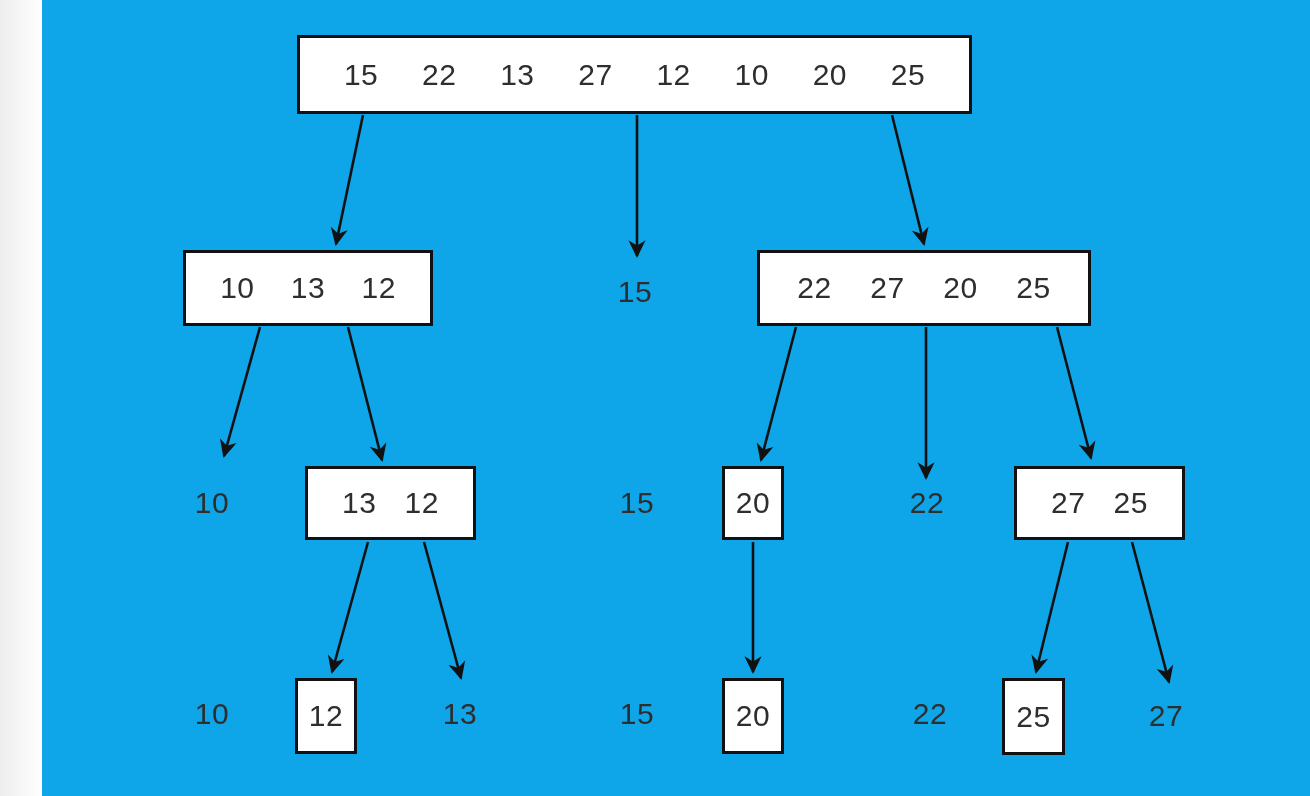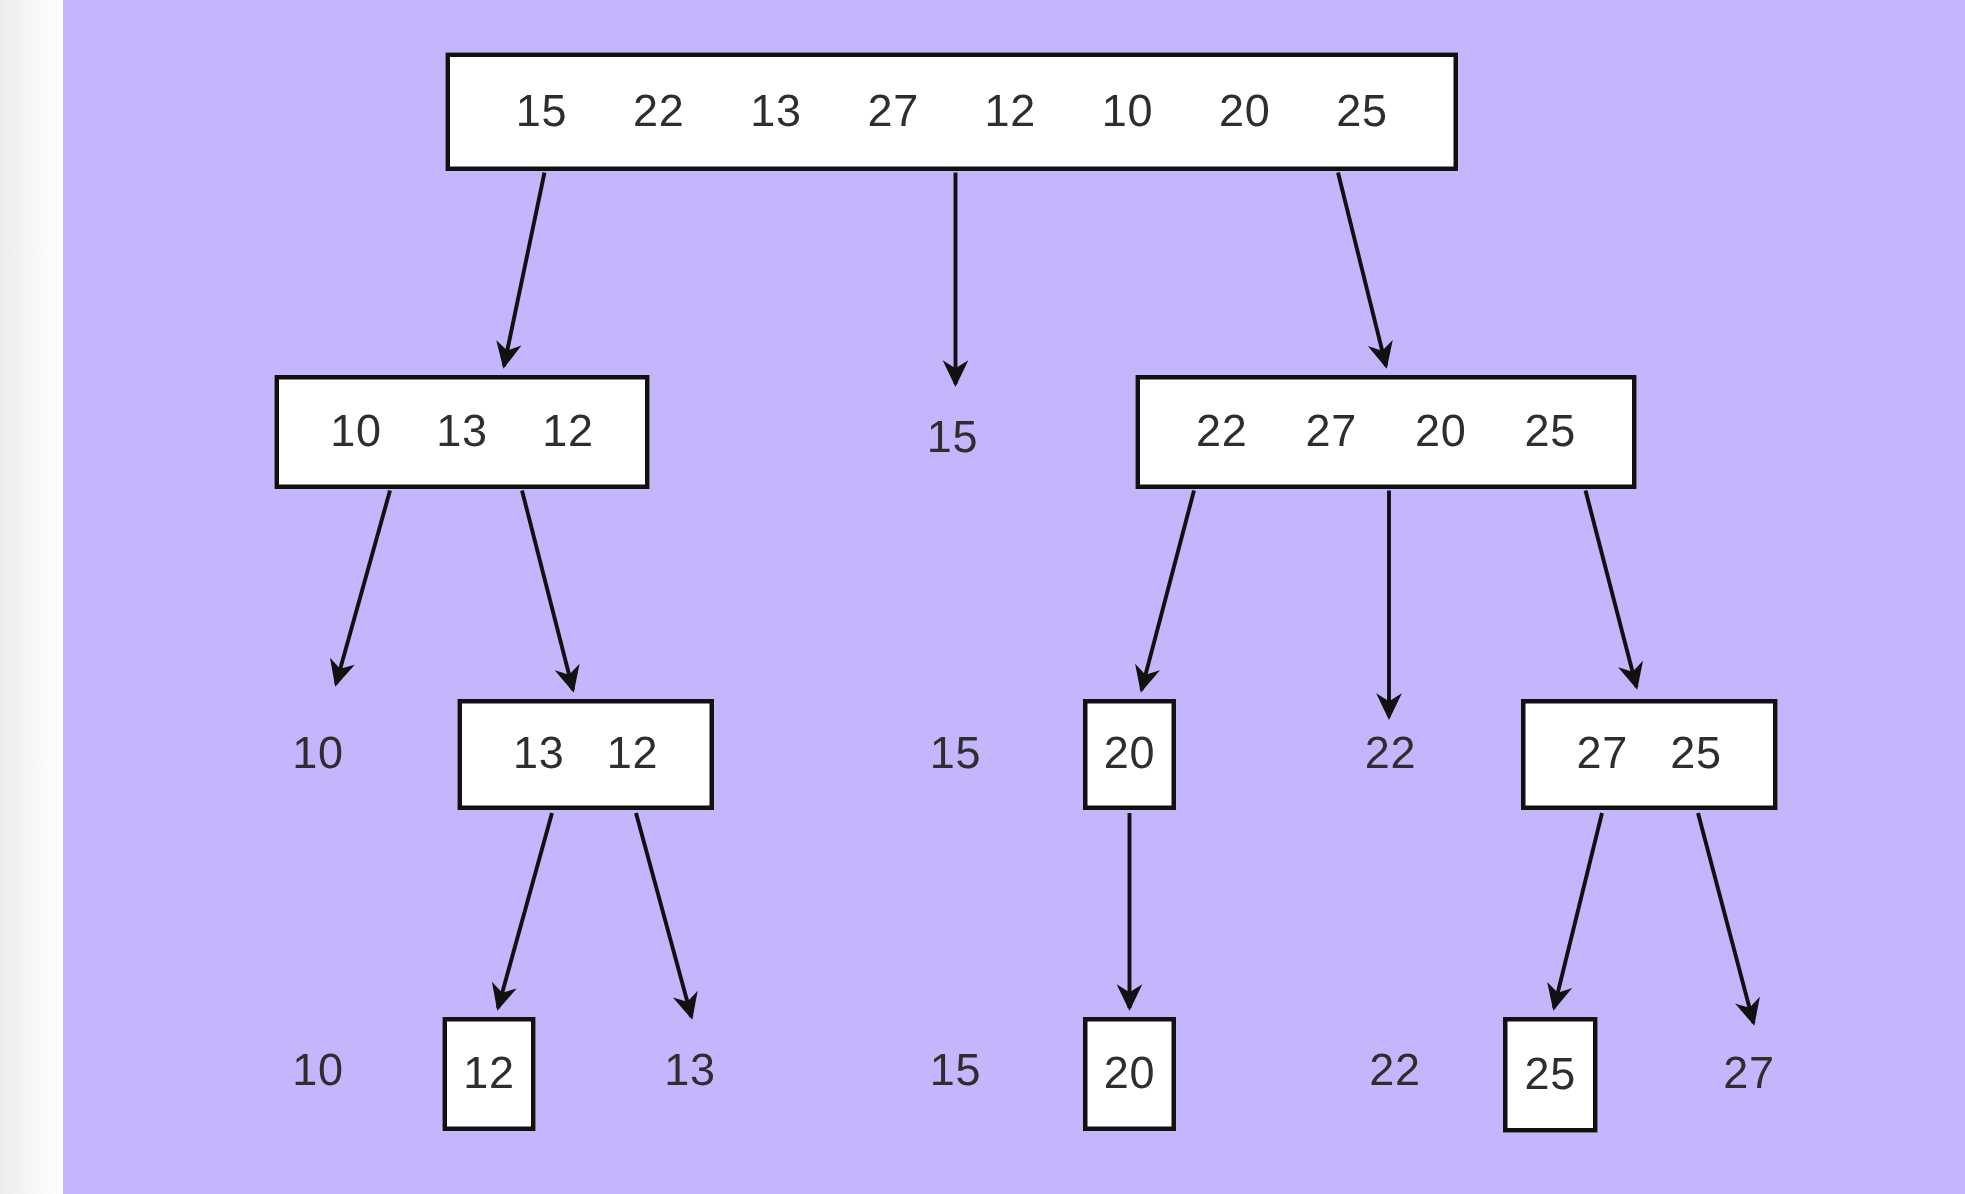--- a/index.html
+++ b/index.html
@@ -1,20 +1,20 @@
 <!DOCTYPE html>
 <html><head>
 <meta charset="utf-8">
 <style>
   html, body { margin: 0; padding: 0; background: #ffffff; }
   .canvas {
     position: relative;
     width: 1310px;
     height: 796px;
-    background: #c4b5fd;
+    background: #0ea5e9;
     font-family: "Liberation Sans", sans-serif;
     overflow: hidden;
     text-decoration: underline;
   }
   .page-edge {
     position: absolute;
     left: 0; top: 0; bottom: 0;
     width: 42px;
     background: linear-gradient(to right, #ededed 0%, #f7f7f7 55%, #ffffff 100%);
   }

